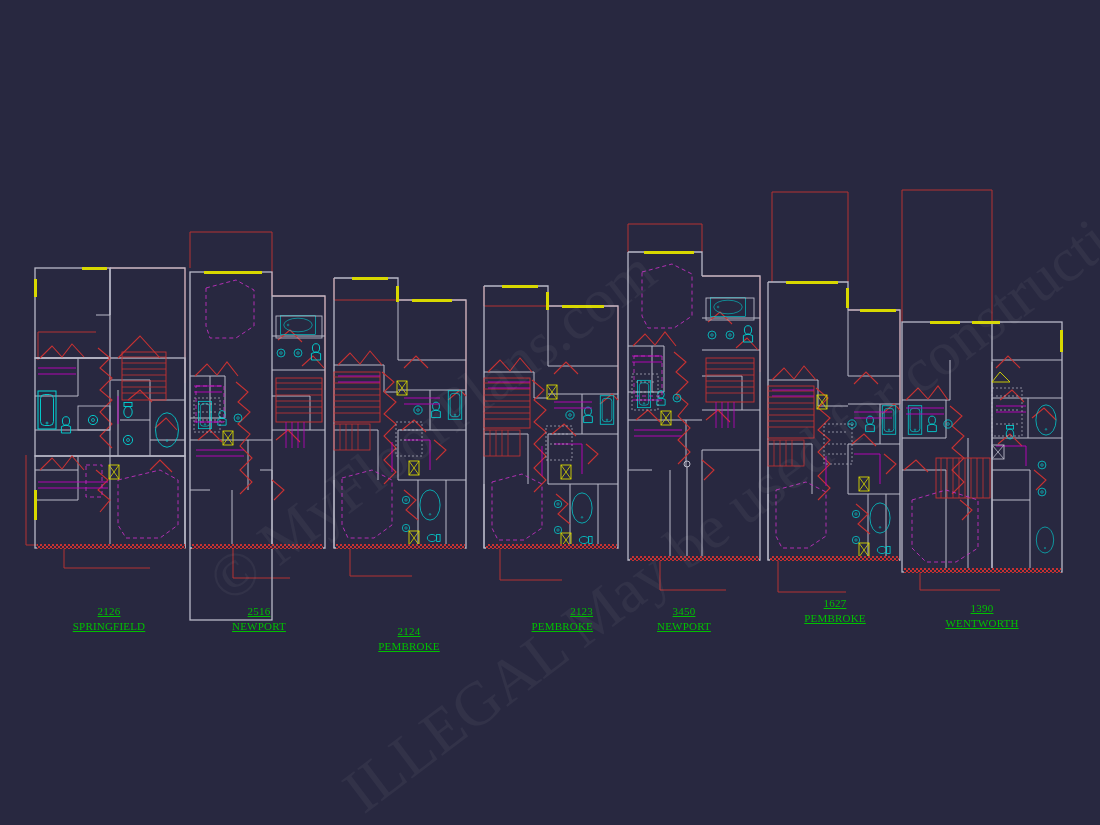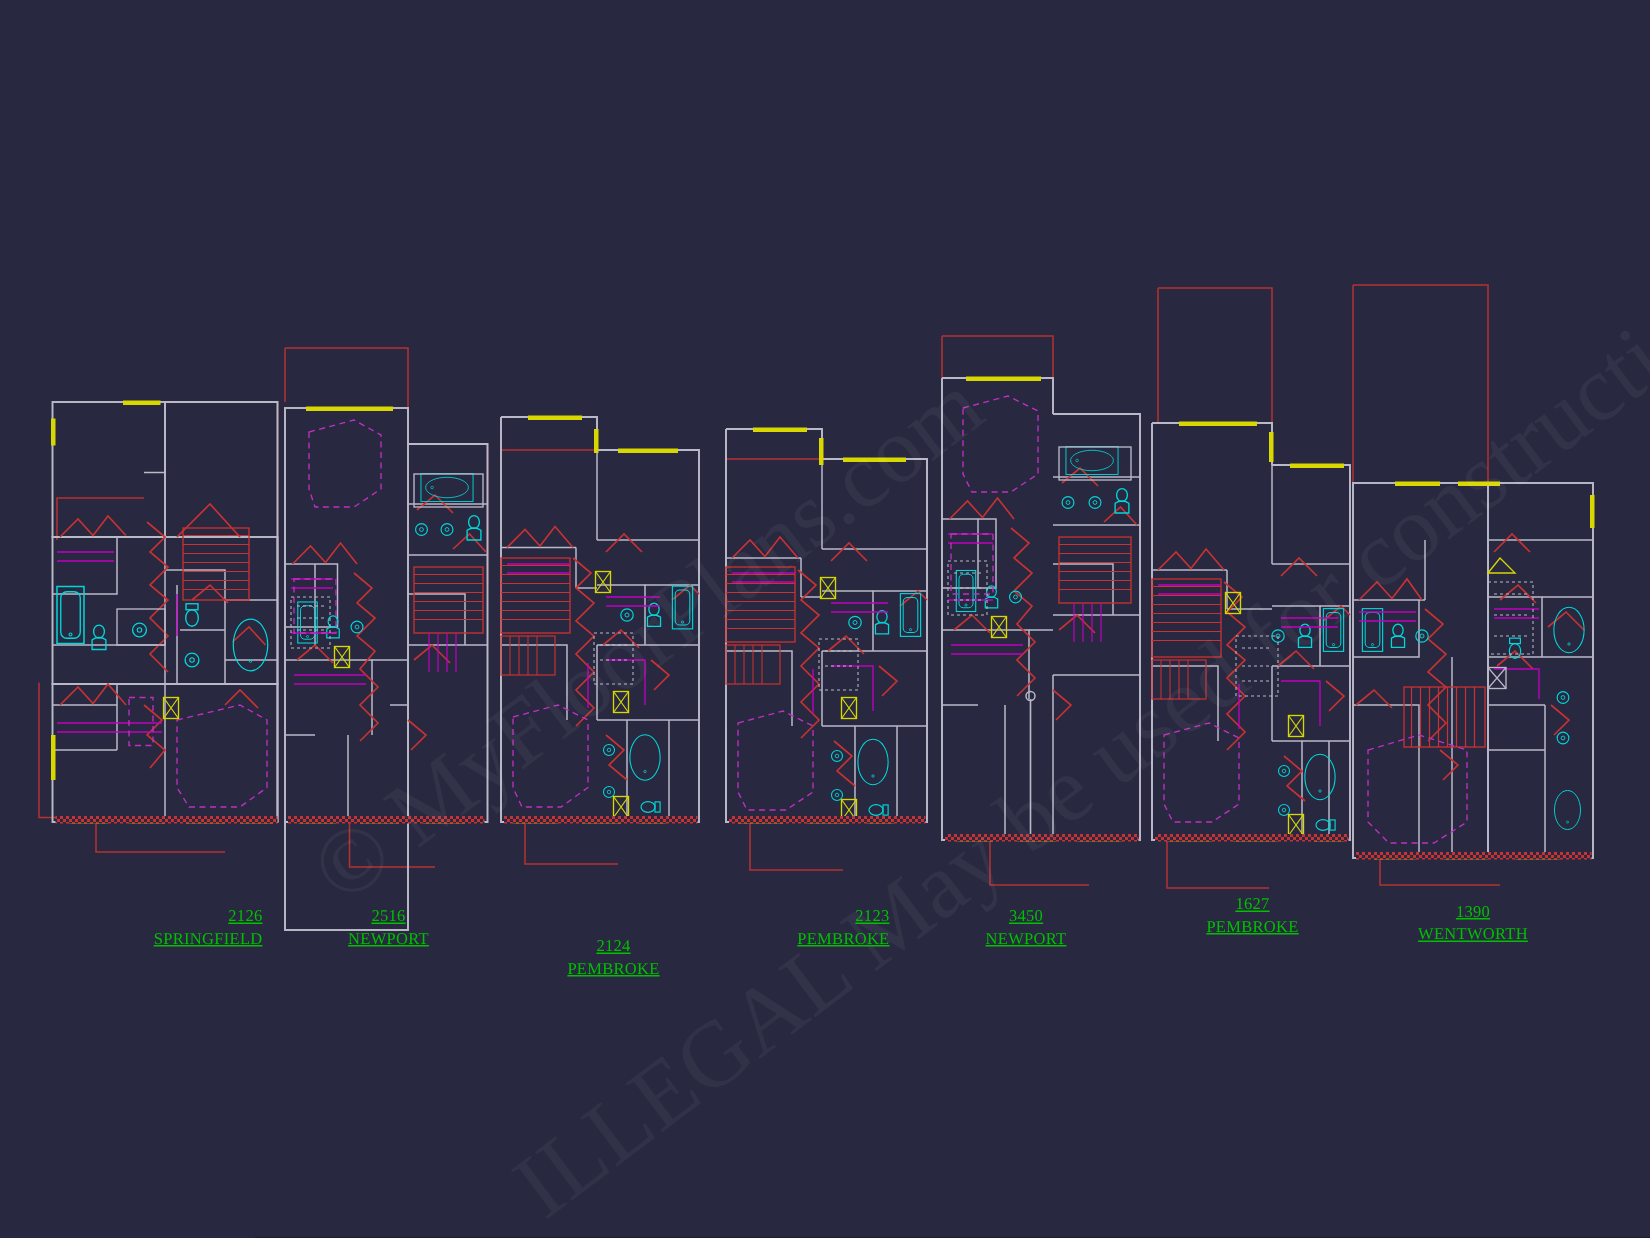--- a/index.html
+++ b/index.html
@@ -860,21 +860,21 @@
           <use href="#sym-xbox-w"></use>
         </g>
       <rect x="904" y="568" width="157" height="5" fill="url(#stipple)"></rect>
     </g>
 
   </svg>
 
   <div class="wm" id="wm1">© MyFloorPlans.com</div>
   <div class="wm" id="wm2">ILLEGAL  May be used for construction</div>
 
-  <div class="unitlabel" style="left:75px;top:604px;width:100px;text-align:right;">
+  <div class="unitlabel" style="left:59px;top:604px;width:100px;">
     <span>2126</span>
     <span>SPRINGFIELD</span>
   </div>
   <div class="unitlabel" style="left:209px;top:604px;width:100px;">
     <span>2516</span>
     <span>NEWPORT</span>
   </div>
   <div class="unitlabel" style="left:359px;top:624px;width:100px;">
     <span>2124</span>
     <span>PEMBROKE</span>

